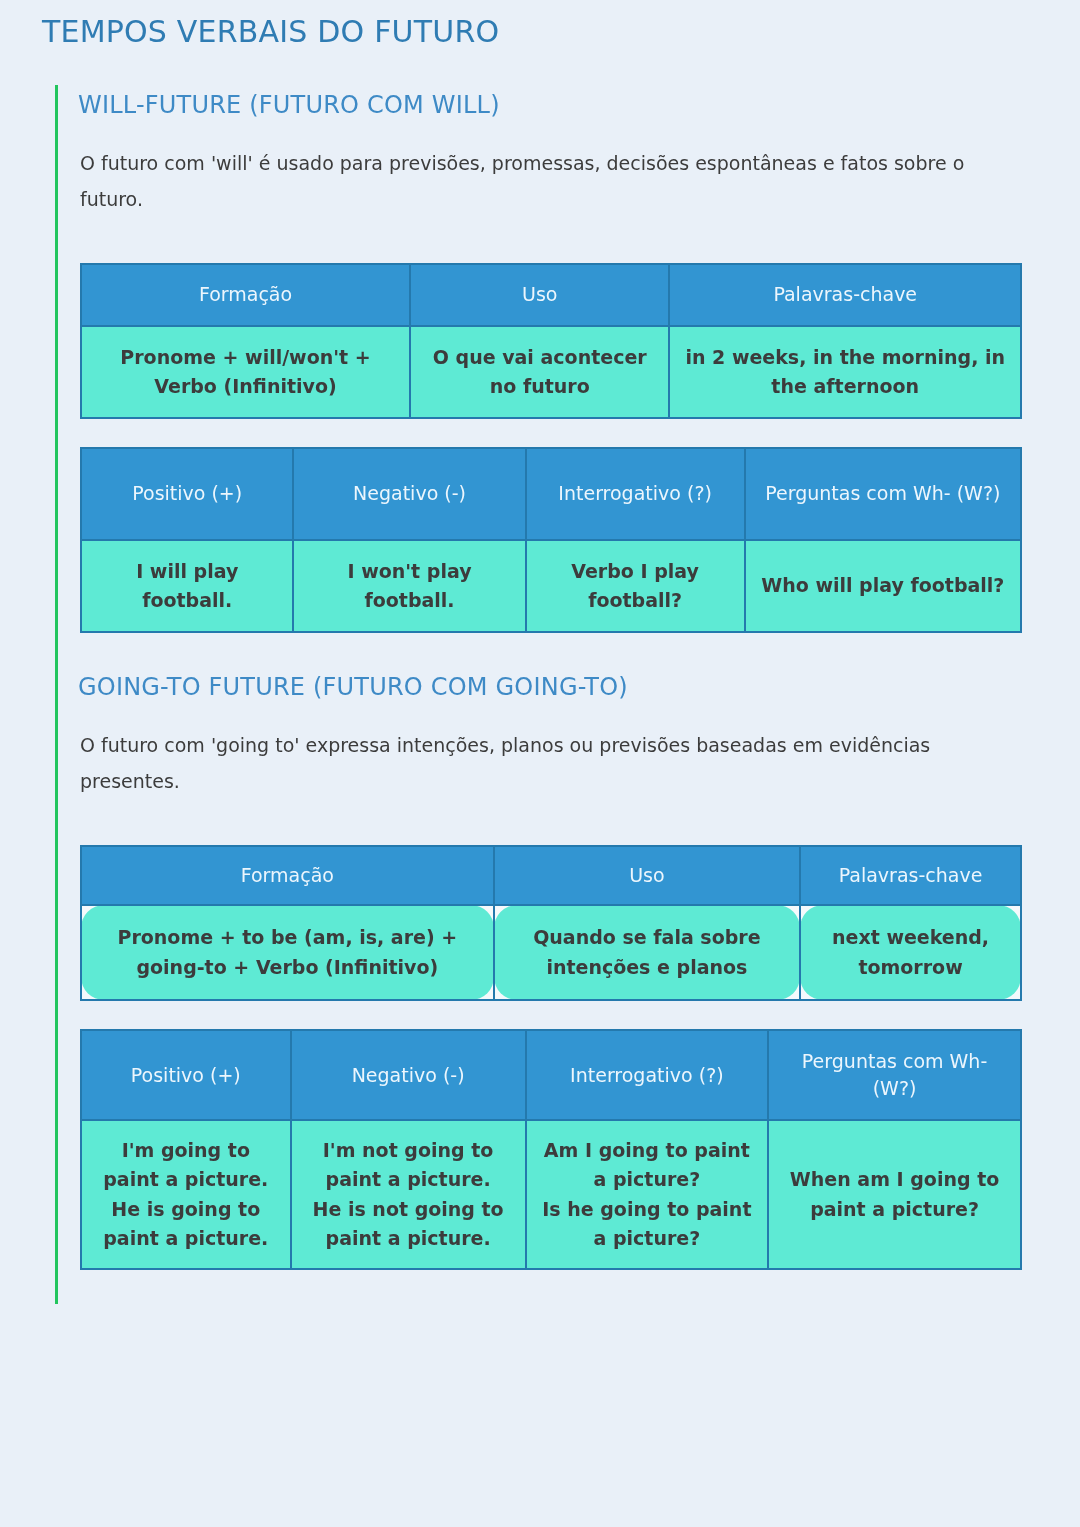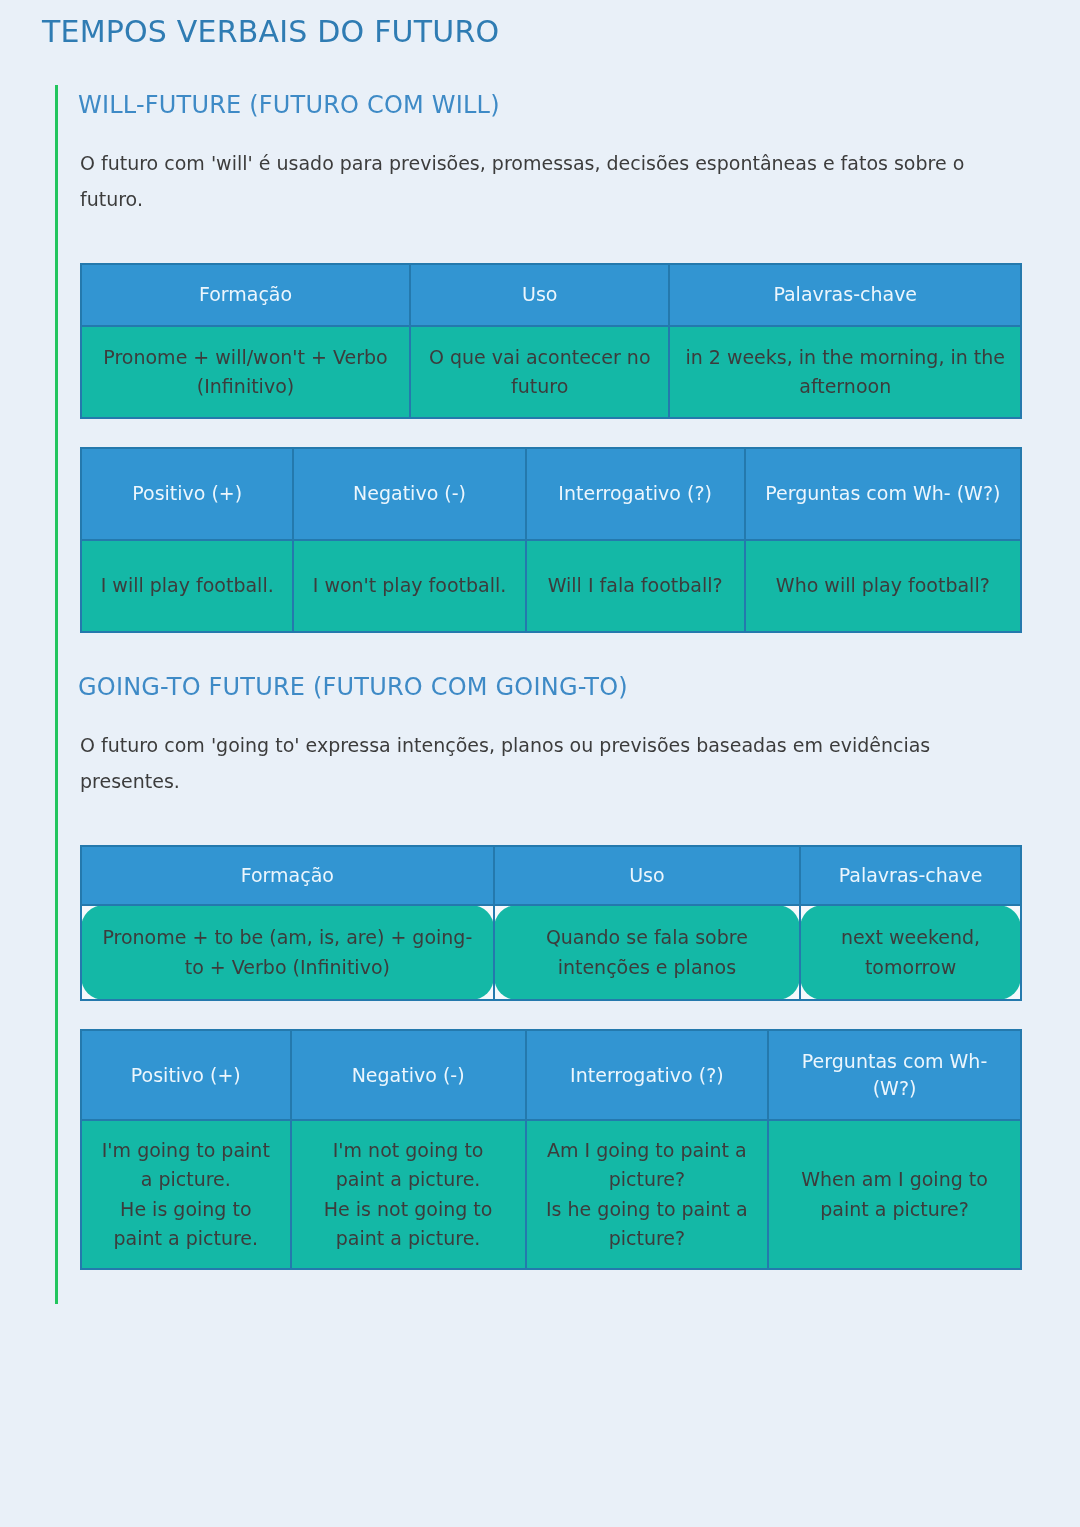--- a/index.html
+++ b/index.html
@@ -53,24 +53,25 @@
     padding: 4px 14px;
     font-weight: 400;
     font-size: 19px;
   }
   table.tbl th {
     background: #3295d2;
     color: #ecf6fd;
     line-height: 1.45;
   }
   table.tbl td {
-    background: #14b8a6;
+    background: #5eead4;
     color: #3c3c3c;
     line-height: 1.55;
     white-space: pre-line;
+    font-weight: bold;
   }
   
   .t-overview-1 th { height: 52px; }
   .t-overview-1 td { height: 82px; }
   .t-forms-1 th    { height: 82px; }
   .t-forms-1 td    { height: 82px; }
   .t-overview-2 th { height: 49px; }
   .t-overview-2 td { height: 85px; border-radius: 23px; }
   .t-forms-2 th    { height: 80px; }
   .t-forms-2 td    { height: 139px; }
@@ -121,21 +122,21 @@
           <th>Positivo (+)</th>
           <th>Negativo (-)</th>
           <th>Interrogativo (?)</th>
           <th>Perguntas com Wh- (W?)</th>
         </tr>
       </thead>
       <tbody>
         <tr>
           <td>I will play football.</td>
           <td>I won't play football.</td>
-          <td>Will I fala football?</td>
+          <td>Verbo I play football?</td>
           <td>Who will play football?</td>
         </tr>
       </tbody>
     </table>
   </section>
 
   <section class="lesson">
     <h2 class="section-heading">GOING-TO FUTURE (FUTURO COM GOING-TO)</h2>
     <p class="section-desc">O futuro com 'going to' expressa intenções, planos ou previsões baseadas em evidências presentes.</p>
 

